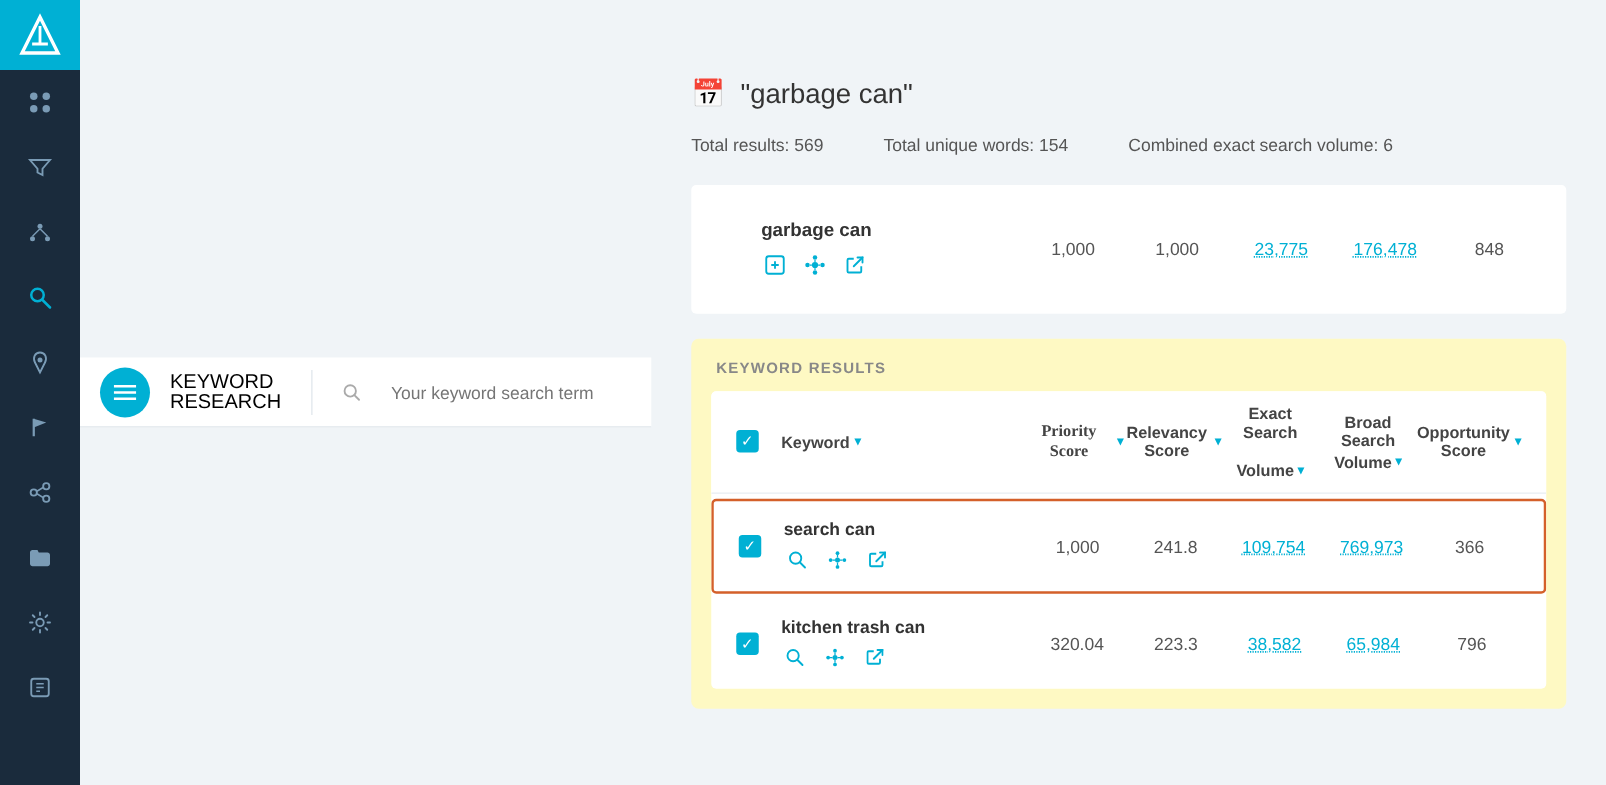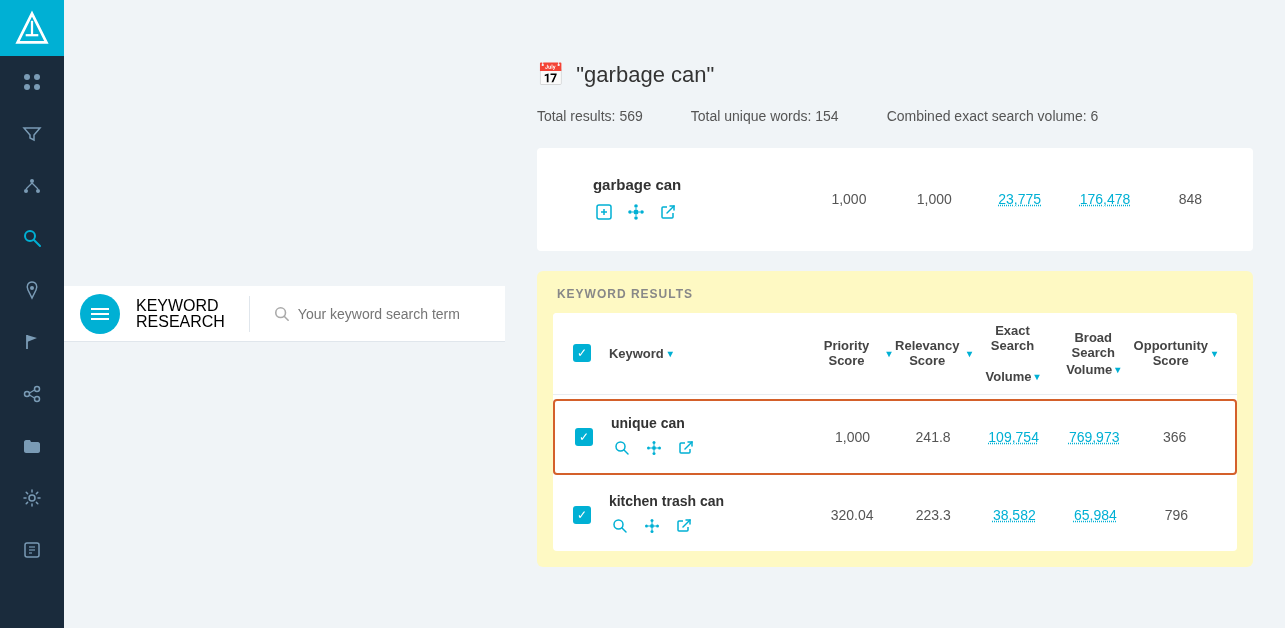--- a/index.html
+++ b/index.html
@@ -70,21 +70,21 @@
     .header-brand {
       display: flex;
       flex-direction: column;
       line-height: 1;
       margin-right: 8px;
     }
     .header-divider { width: 1px; height: 36px; background: #e0e6ec; }
     .search-bar {
       display: flex;
       align-items: center;
-      gap: 8px;
+      gap: 24px;
       flex: 1;
       padding: 0 8px;
     }
     .search-bar input {
       border: none;
       outline: none;
       font-size: 14px;
       color: #999;
       width: 100%;
       background: transparent;
@@ -429,21 +429,21 @@
       <div class="table-container">
 
         <div class="table-header">
           <div class="col-check">
             <div class="checkbox">✓</div>
           </div>
           <div class="th col-keyword">
             <span>Keyword</span>
             <span class="sort-icon">▾</span>
           </div>
-          <div class="th col-priority" style="justify-content:center;">
+          <div class="th col-priority" style="justify-content:center;font-family:Liberation Serif, serif;">
             <span>Priority Score</span>
             <span class="sort-icon">▾</span>
           </div>
           <div class="th col-relevancy" style="justify-content:center;">
             <span>Relevancy Score</span>
             <span class="sort-icon">▾</span>
           </div>
           <div class="th col-exact" style="justify-content:center; flex-direction:column; align-items:center; gap:16px;">
             <span style="text-align:center;">Exact Search</span>
             <div style="display:flex;align-items:center;gap:3px;">
@@ -462,21 +462,21 @@
             <span>Opportunity Score</span>
             <span class="sort-icon">▾</span>
           </div>
         </div>
 
         <div class="table-row highlighted">
           <div class="col-check">
             <div class="checkbox">✓</div>
           </div>
           <div class="col-keyword">
-            <div class="row-keyword-name">unique can</div>
+            <div class="row-keyword-name">search can</div>
             <div class="row-actions">
               <span class="action-icon">
                 <svg width="16" height="16" viewBox="0 0 16 16" fill="none">
                   <circle cx="6.5" cy="6.5" r="4.5" stroke="#00b0d4" stroke-width="1.5"></circle>
                   <line x1="10" y1="10" x2="14" y2="14" stroke="#00b0d4" stroke-width="1.5" stroke-linecap="round"></line>
                 </svg>
               </span>
               <span class="action-icon">
                 <svg width="16" height="16" viewBox="0 0 16 16" fill="none">
                   <circle cx="8" cy="8" r="2" fill="#00b0d4"></circle>

